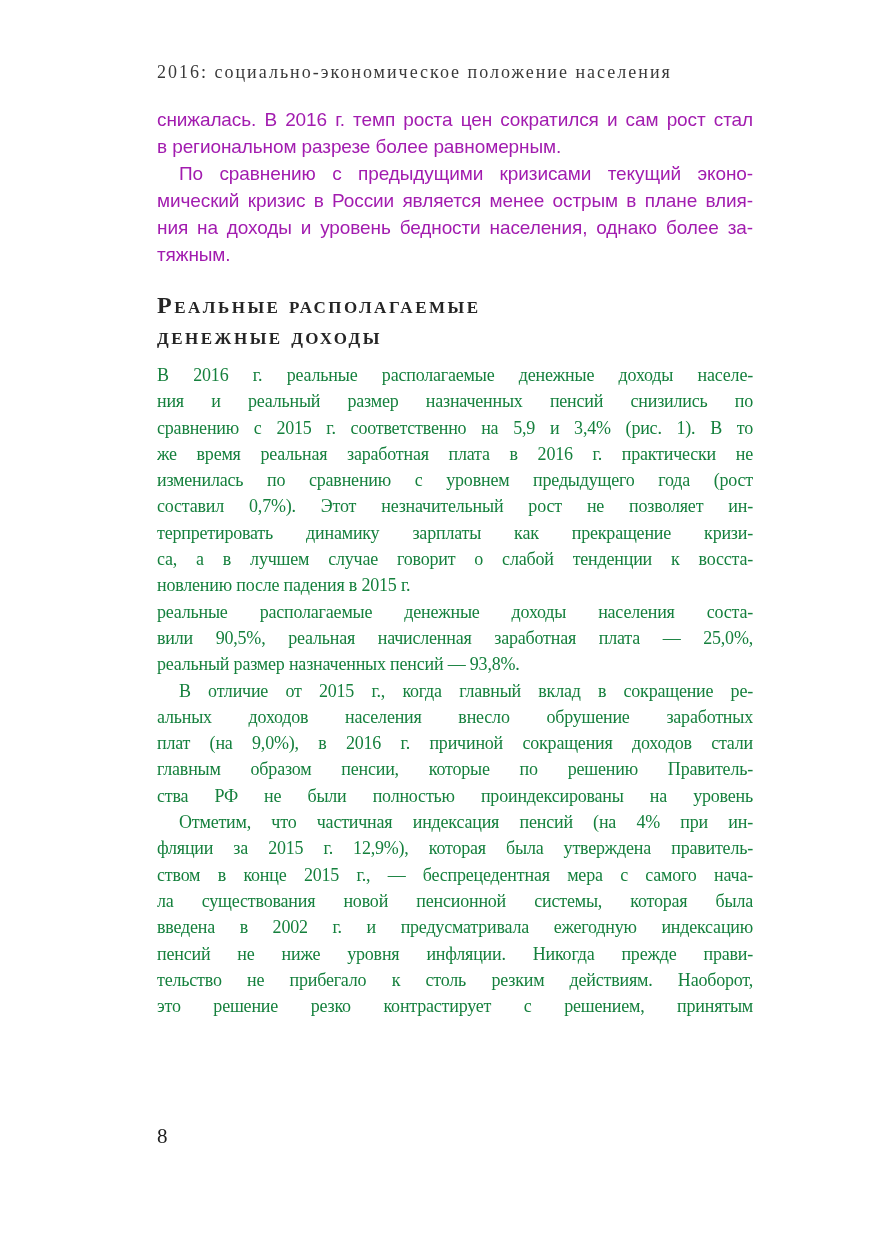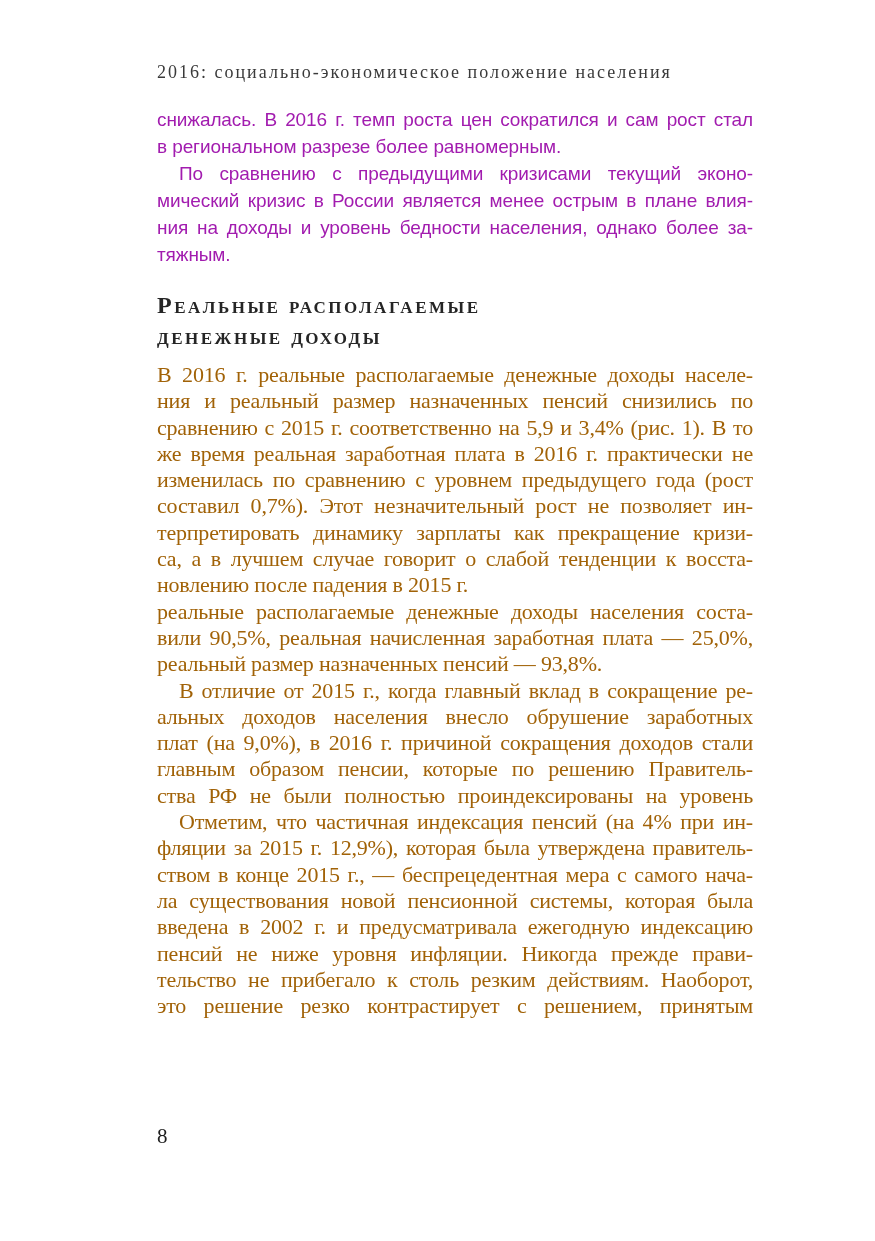--- a/index.html
+++ b/index.html
@@ -52,24 +52,24 @@
   }
   .section-heading .hline {
     display: block;
   }
   .body-block {
     position: absolute;
     left: 157px;
     top: 362px;
     width: 596px;
     font-family: "Liberation Serif", "DejaVu Serif", serif;
-    font-size: 22px;
+    font-size: 18px;
     line-height: 26.3px;
     letter-spacing: -0.2px;
-    color: #a16207;
+    color: #15803d;
   }
   .para {
     margin: 0;
   }
   .line {
     height: 26.3px;
     overflow: hidden;
     text-align: justify;
     text-align-last: justify;
   }

